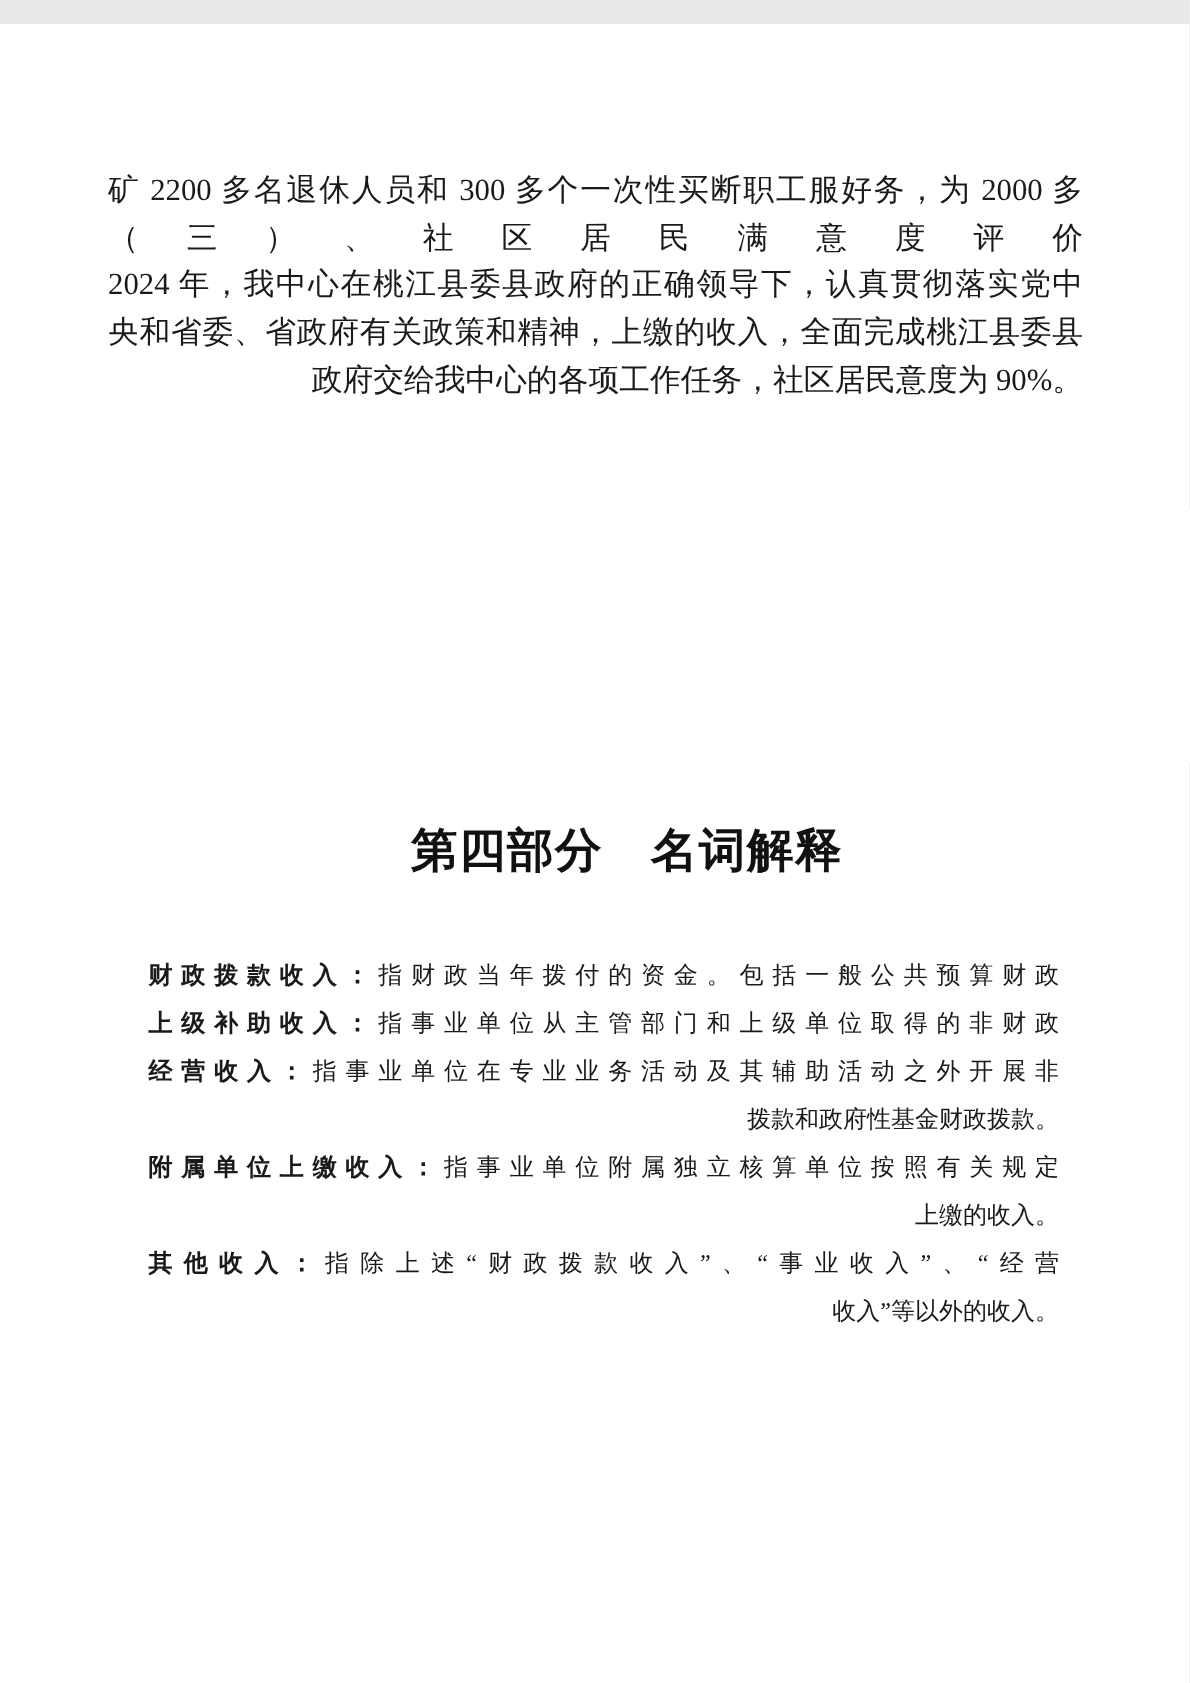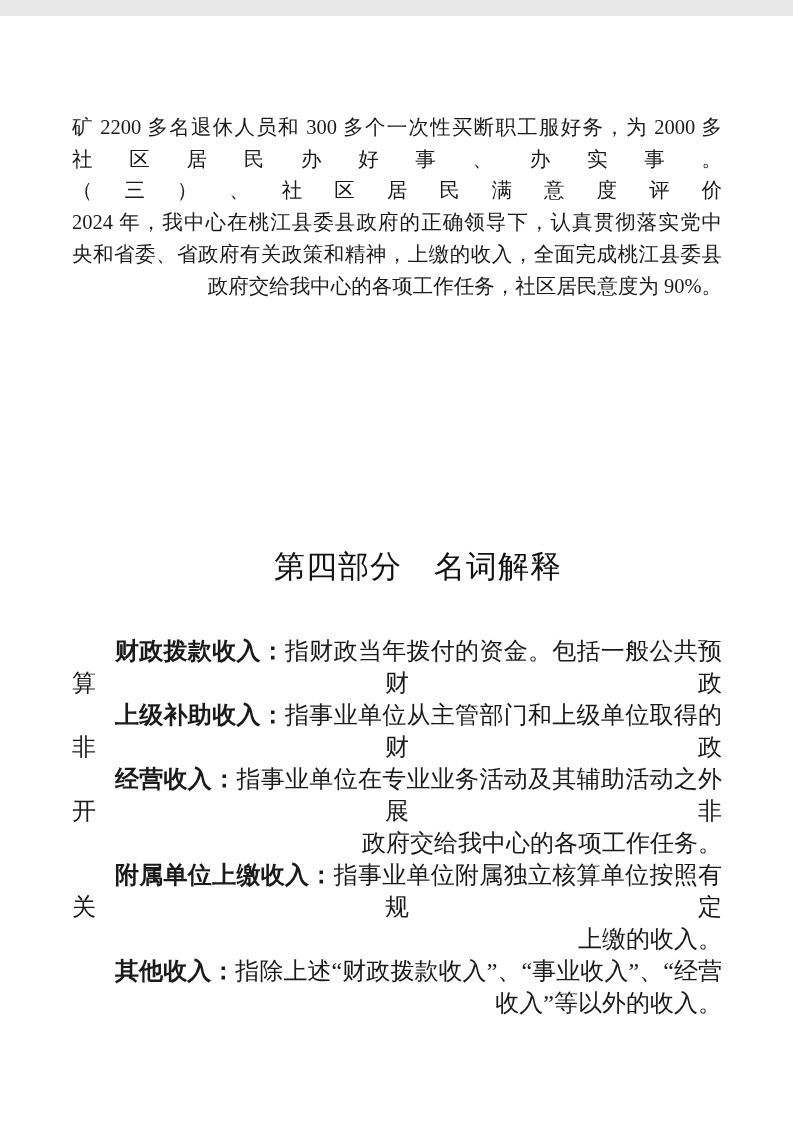--- a/index.html
+++ b/index.html
@@ -20,24 +20,24 @@
   .intro {
     position: absolute;
     left: 72px;
     top: 96px;
     width: 650px;
     font-size: 20.5px;
     line-height: 31.7px;
   }
   .glossary {
     position: absolute;
-    left: 72px;
+    left: 56px;
     top: 619px;
     width: 650px;
-    font-size: 24px;
+    font-size: 16px;
     line-height: 32px;
   }
   .line {
     white-space: normal;
     text-align: right;
   }
   .just {
     text-align: justify;
     text-align-last: justify;
     -moz-text-align-last: justify;
@@ -51,33 +51,32 @@
   .heading {
     position: absolute;
     left: 72px;
     top: 531px;
     width: 650px;
     margin: 0;
     text-align: center;
     text-indent: 42px; 
     font-size: 31px;
     line-height: 40px;
-    font-weight: 400;
+    font-weight: 700;
     letter-spacing: 1px;
     color: #111111;
   }
 </style>
 </head>
 <body>
 
 <div class="page">
 
   <div class="intro">
     <div class="line just">矿 2200 多名退休人员和 300 多个一次性买断职工服好务，为 2000 多</div>
-    <div class="line just">社区居民办好事、办实事。</div>
     <div class="line just">（三）、社区居民满意度评价</div>
     <div class="line just">2024 年，我中心在桃江县委县政府的正确领导下，认真贯彻落实党中</div>
     <div class="line just">央和省委、省政府有关政策和精神，上缴的收入，全面完成桃江县委县</div>
     <div class="line">政府交给我中心的各项工作任务，社区居民意度为 90%。</div>
   </div>
 
   <h1 class="heading">第四部分　名词解释</h1>
 
   <div class="glossary">
 
@@ -85,21 +84,21 @@
       <div class="line just indent"><span class="term">财政拨款收入：</span><span>指财政当年拨付的资金。包括一般公共预算财政</span></div>
     </div>
 
     <div>
       <div class="line just indent"><span class="term">上级补助收入：</span><span>指事业单位从主管部门和上级单位取得的非财政</span></div>
     </div>
 
 
     <div>
       <div class="line just indent"><span class="term">经营收入：</span><span>指事业单位在专业业务活动及其辅助活动之外开展非</span></div>
-      <div class="line">政府交给我中心的各项工作任务。</div>
+      <div class="line">拨款和政府性基金财政拨款。</div>
     </div>
 
     <div>
       <div class="line just indent"><span class="term">附属单位上缴收入：</span><span>指事业单位附属独立核算单位按照有关规定</span></div>
       <div class="line">上缴的收入。</div>
     </div>
 
     <div>
       <div class="line just indent"><span class="term">其他收入：</span><span>指除上述“财政拨款收入”、“事业收入”、“经营</span></div>
       <div class="line">收入”等以外的收入。</div>

